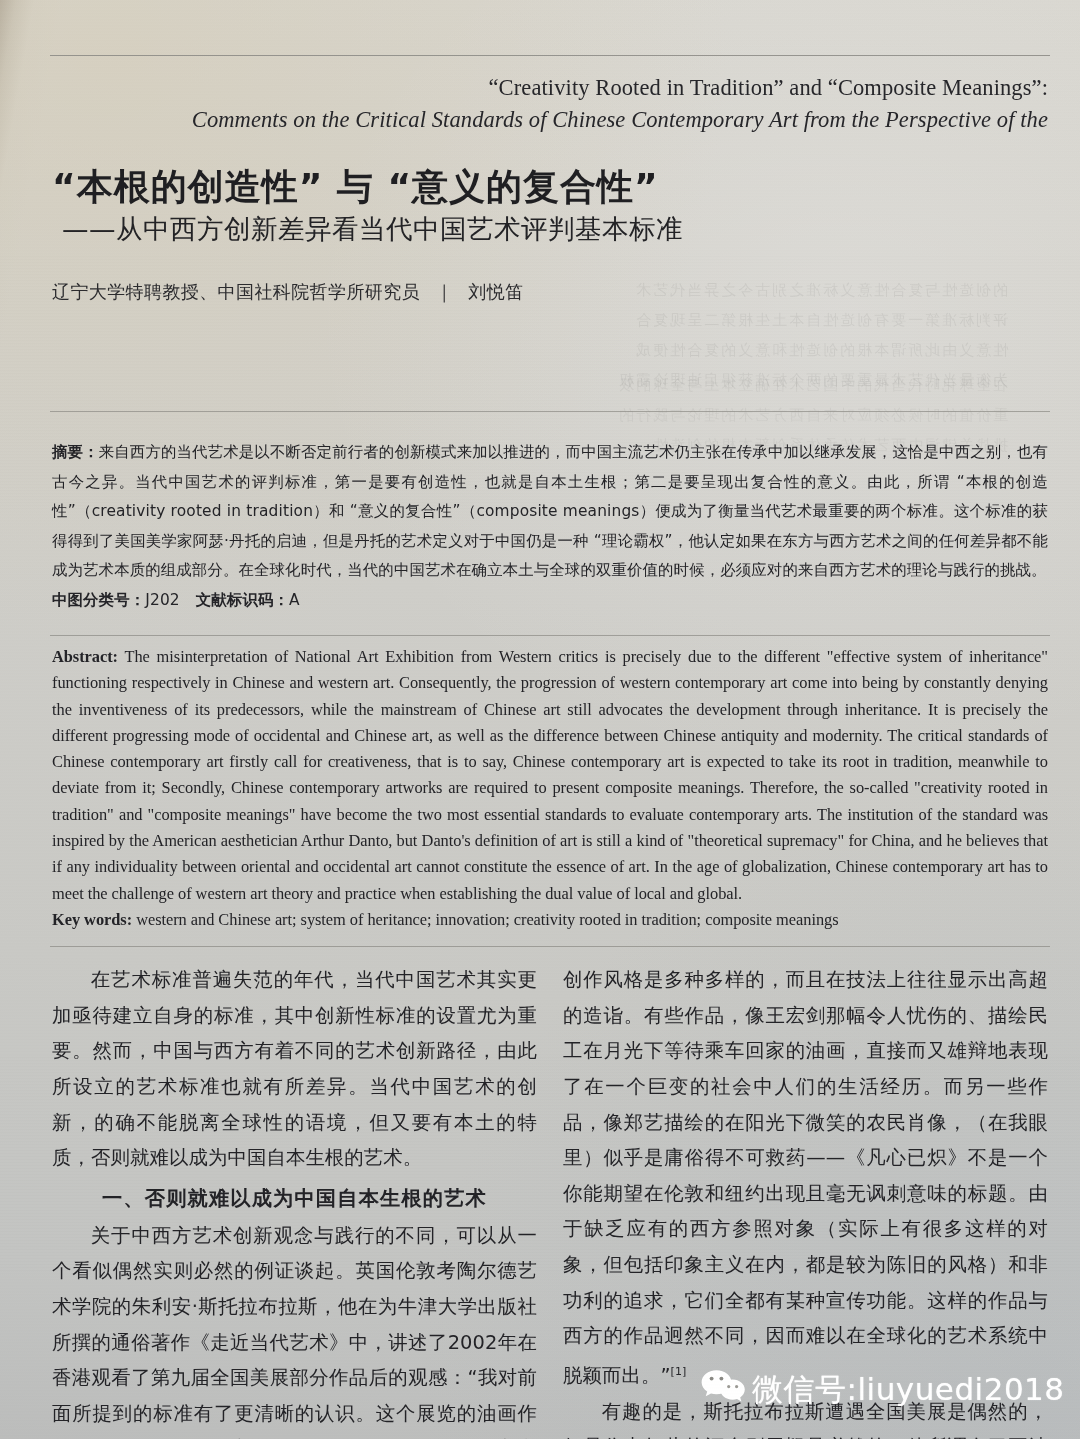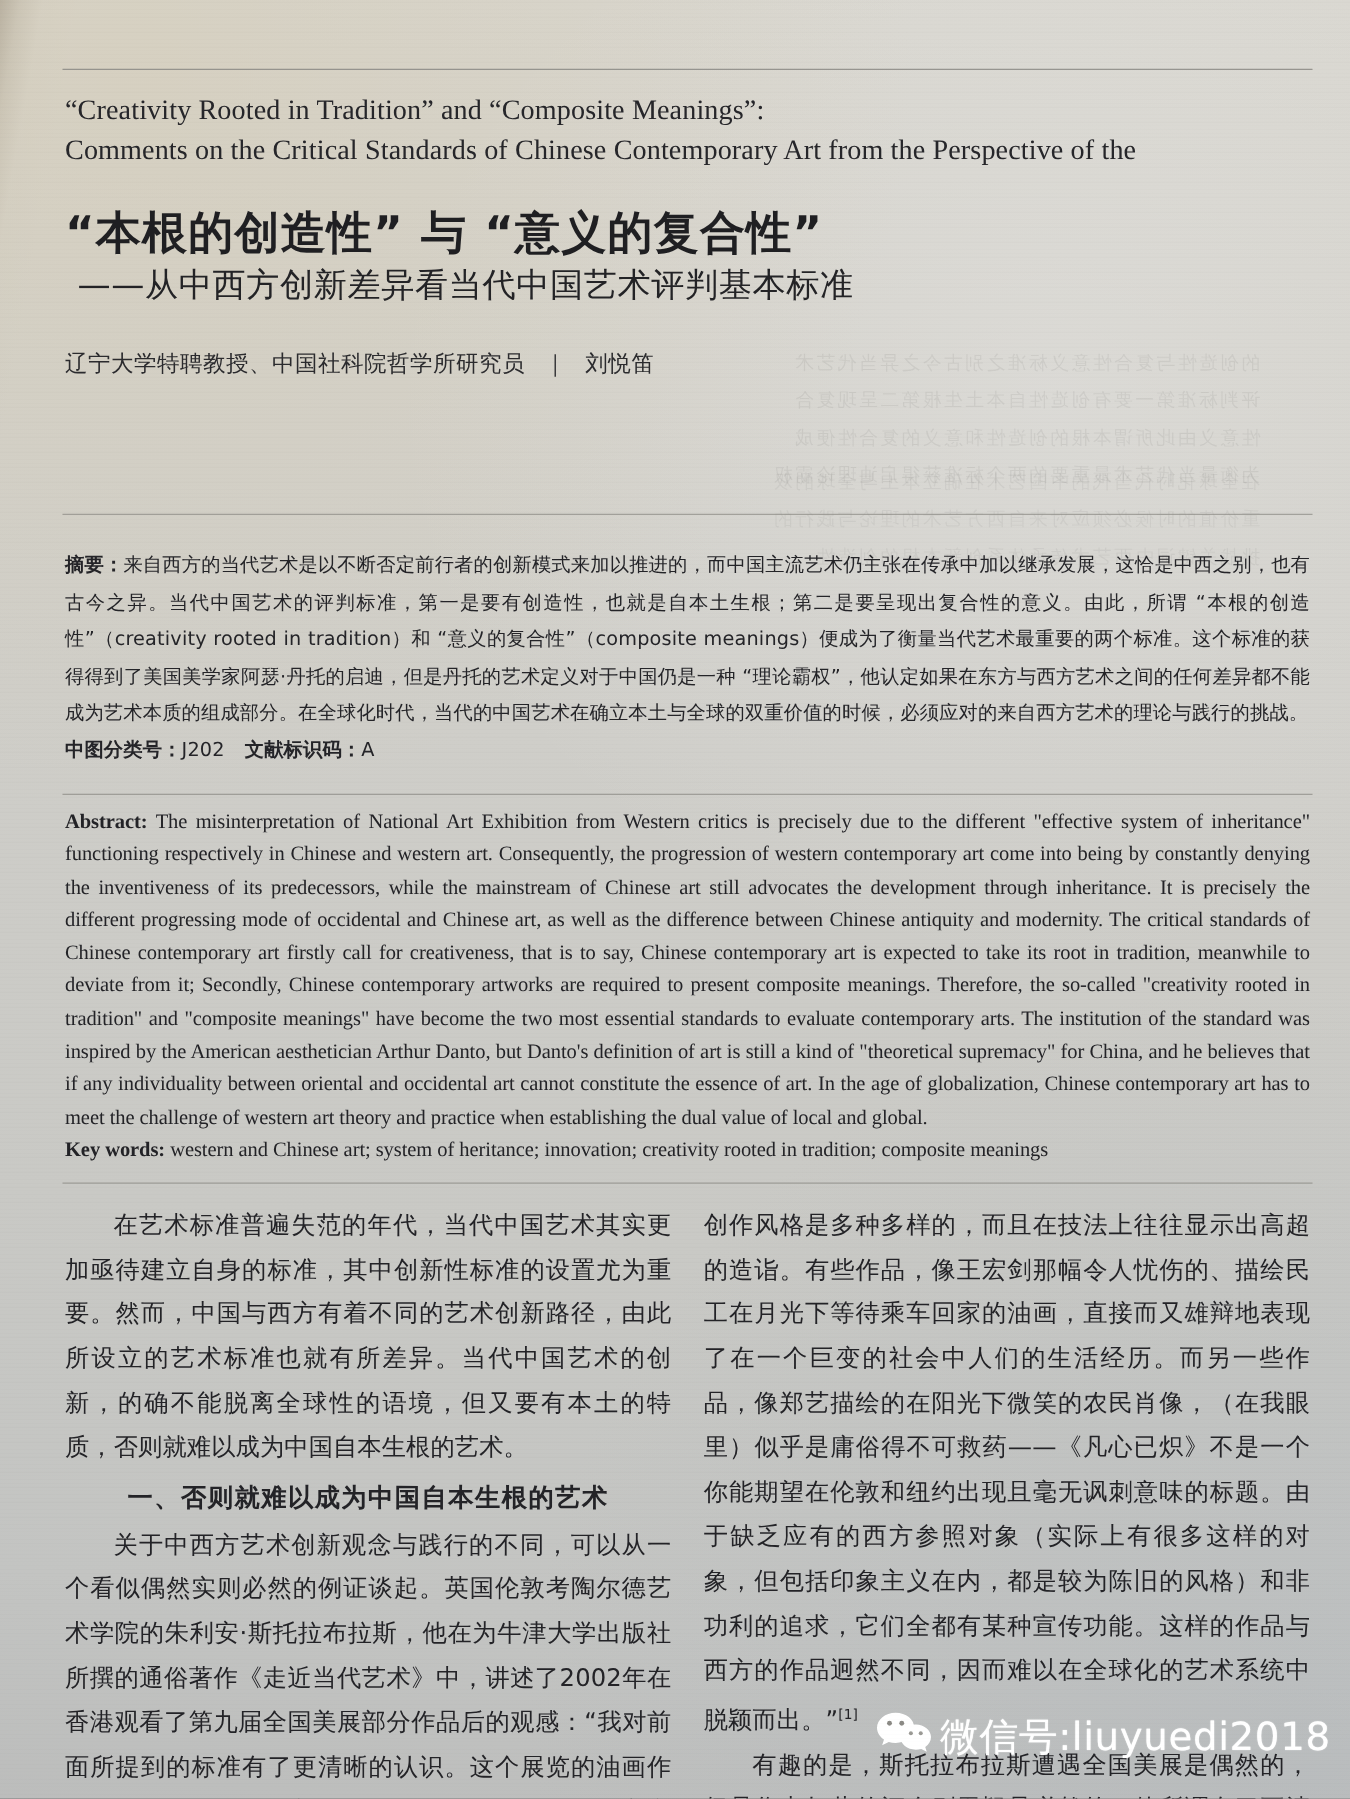--- a/index.html
+++ b/index.html
@@ -70,21 +70,21 @@
   .en-title {
     font-family: "Liberation Serif", "DejaVu Serif", serif;
     font-size: 22.5px;
     line-height: 32px;
     letter-spacing: 0.1px;
     color: #26262a;
     margin: 0;
     padding: 0;
   }
   .en-title .l1 { display: block; }
-  .en-title .l2 { display: block; }
+  .en-title .l2 { display: block; font-style: italic; }
   .en-title .l3 { display: block; }
 
   
   .cn-title {
     font-family: "DejaVu Sans", "Liberation Sans", sans-serif;
     font-size: 36px;
     font-weight: 700;
     line-height: 48px;
     letter-spacing: 1px;
     color: #1f1f22;
@@ -217,21 +217,21 @@
   <div class="ghost" style="left:565px; top:340px; width:470px; opacity:0.045;">
     在全球化时代当代的中国艺术在确立本土与全球的双
     重价值的时候必须应对来自西方艺术的理论与践行的
     挑战关键词中西艺术传承体系创新本根的创造性
   </div>
 
   <div class="content">
 
     <hr class="rule" style="margin-top:55px; width:1000px; margin-left:-2px;">
 
-    <div class="en-title" style="margin-top:16px;">
+    <div class="en-title" style="margin-top:16px;text-align:right;">
       <span class="l1">“Creativity Rooted in Tradition” and “Composite Meanings”:</span>
       <span class="l2">Comments on the Critical Standards of Chinese Contemporary Art from the Perspective of the</span>
     </div>
 
     <div class="cn-title" style="margin-top:27px;">“本根的创造性” 与 “意义的复合性”</div>
     <div class="cn-subtitle" style="margin-top:-2px;">——从中西方创新差异看当代中国艺术评判基本标准</div>
 
     <div class="byline" style="margin-top:30px;">
       <span>辽宁大学特聘教授、中国社科院哲学所研究员</span>
       <span style="padding:0 9px;">｜</span>

